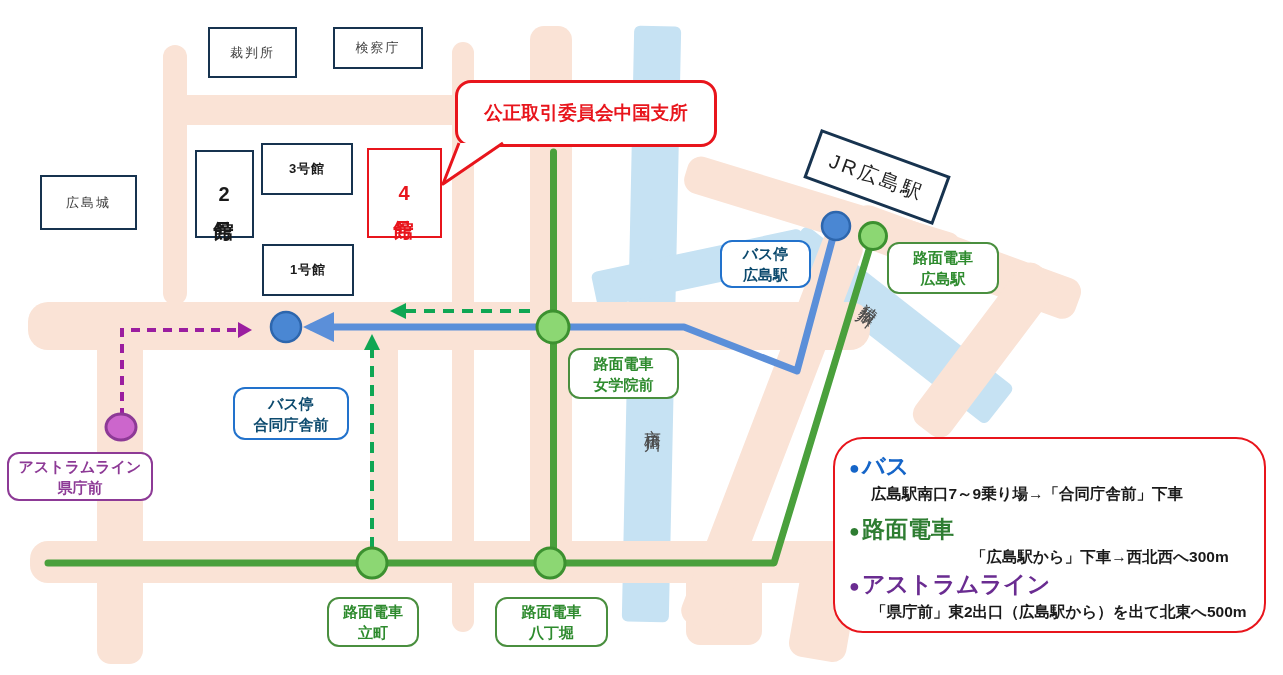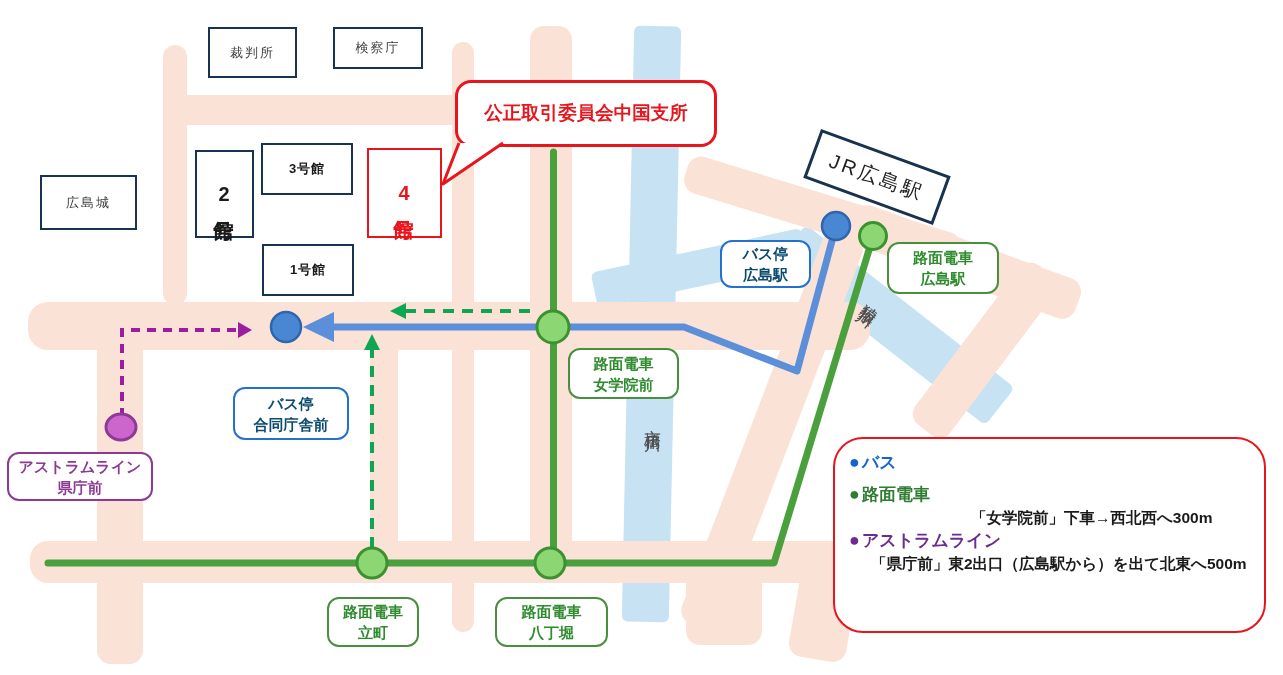--- a/index.html
+++ b/index.html
@@ -30,21 +30,21 @@
   #callout{position:absolute;left:455px;top:80px;width:262px;height:67px;background:#fff;
            border:3px solid #e8151c;border-radius:16px;z-index:22;display:flex;
            flex-direction:column;align-items:center;justify-content:center;
            color:#e8151c;font-weight:bold;font-size:18.5px;line-height:1.45;box-sizing:border-box;}
   
   #legend{position:absolute;left:833px;top:437px;width:433px;height:196px;background:#fff;
           border:2.5px solid #e8151c;border-radius:30px;z-index:25;box-sizing:border-box;
           padding:12px 16px 8px 14px;}
   .lrow{display:flex;align-items:baseline;}
   .bullet{font-size:18px;margin-right:2px;}
-  .ltitle{font-weight:bold;font-size:17px;}
+  .ltitle{font-weight:bold;font-size:23px;}
   .ldetail{font-weight:bold;font-size:15.5px;color:#1a1a1a;padding-left:22px;line-height:1.5;}
   .ldetail.indent2{padding-left:122px;}
   .bus-c{color:#1565c8;} .tram-c{color:#2e7d32;} .astram-c{color:#6a2c91;}
   svg{position:absolute;left:0;top:0;}
   #lines{z-index:10;} #tail{z-index:30;}
   .jr{transform:rotate(20deg);font-size:20px;letter-spacing:3px;}
 </style>
 </head>
 <body>
 
@@ -157,25 +157,26 @@
   </div>
   <svg id="tail" width="1283" height="675">
     <path d="M459,143 L443,184 L503,143" fill="#ffffff" stroke="#e8151c" stroke-width="3" stroke-linejoin="round"></path>
   </svg>
 
   <div id="legend">
     <div class="lrow">
       <span class="bullet bus-c">●</span>
       <span class="ltitle bus-c">バス</span>
     </div>
+    <div class="ldetail">広島駅南口7～9乗り場→「合同庁舎前」下車</div>
     <div class="lrow" style="margin-top:9px;">
       <span class="bullet tram-c">●</span>
       <span class="ltitle tram-c">路面電車</span>
     </div>
-    <div class="ldetail indent2">「女学院前」下車→西北西へ300m</div>
+    <div class="ldetail indent2">「広島駅から」下車→西北西へ300m</div>
     <div class="lrow">
       <span class="bullet astram-c">●</span>
       <span class="ltitle astram-c">アストラムライン</span>
     </div>
     <div class="ldetail">「県庁前」東2出口（広島駅から）を出て北東へ500m</div>
   </div>
 
 </div>
 
 </body></html>

